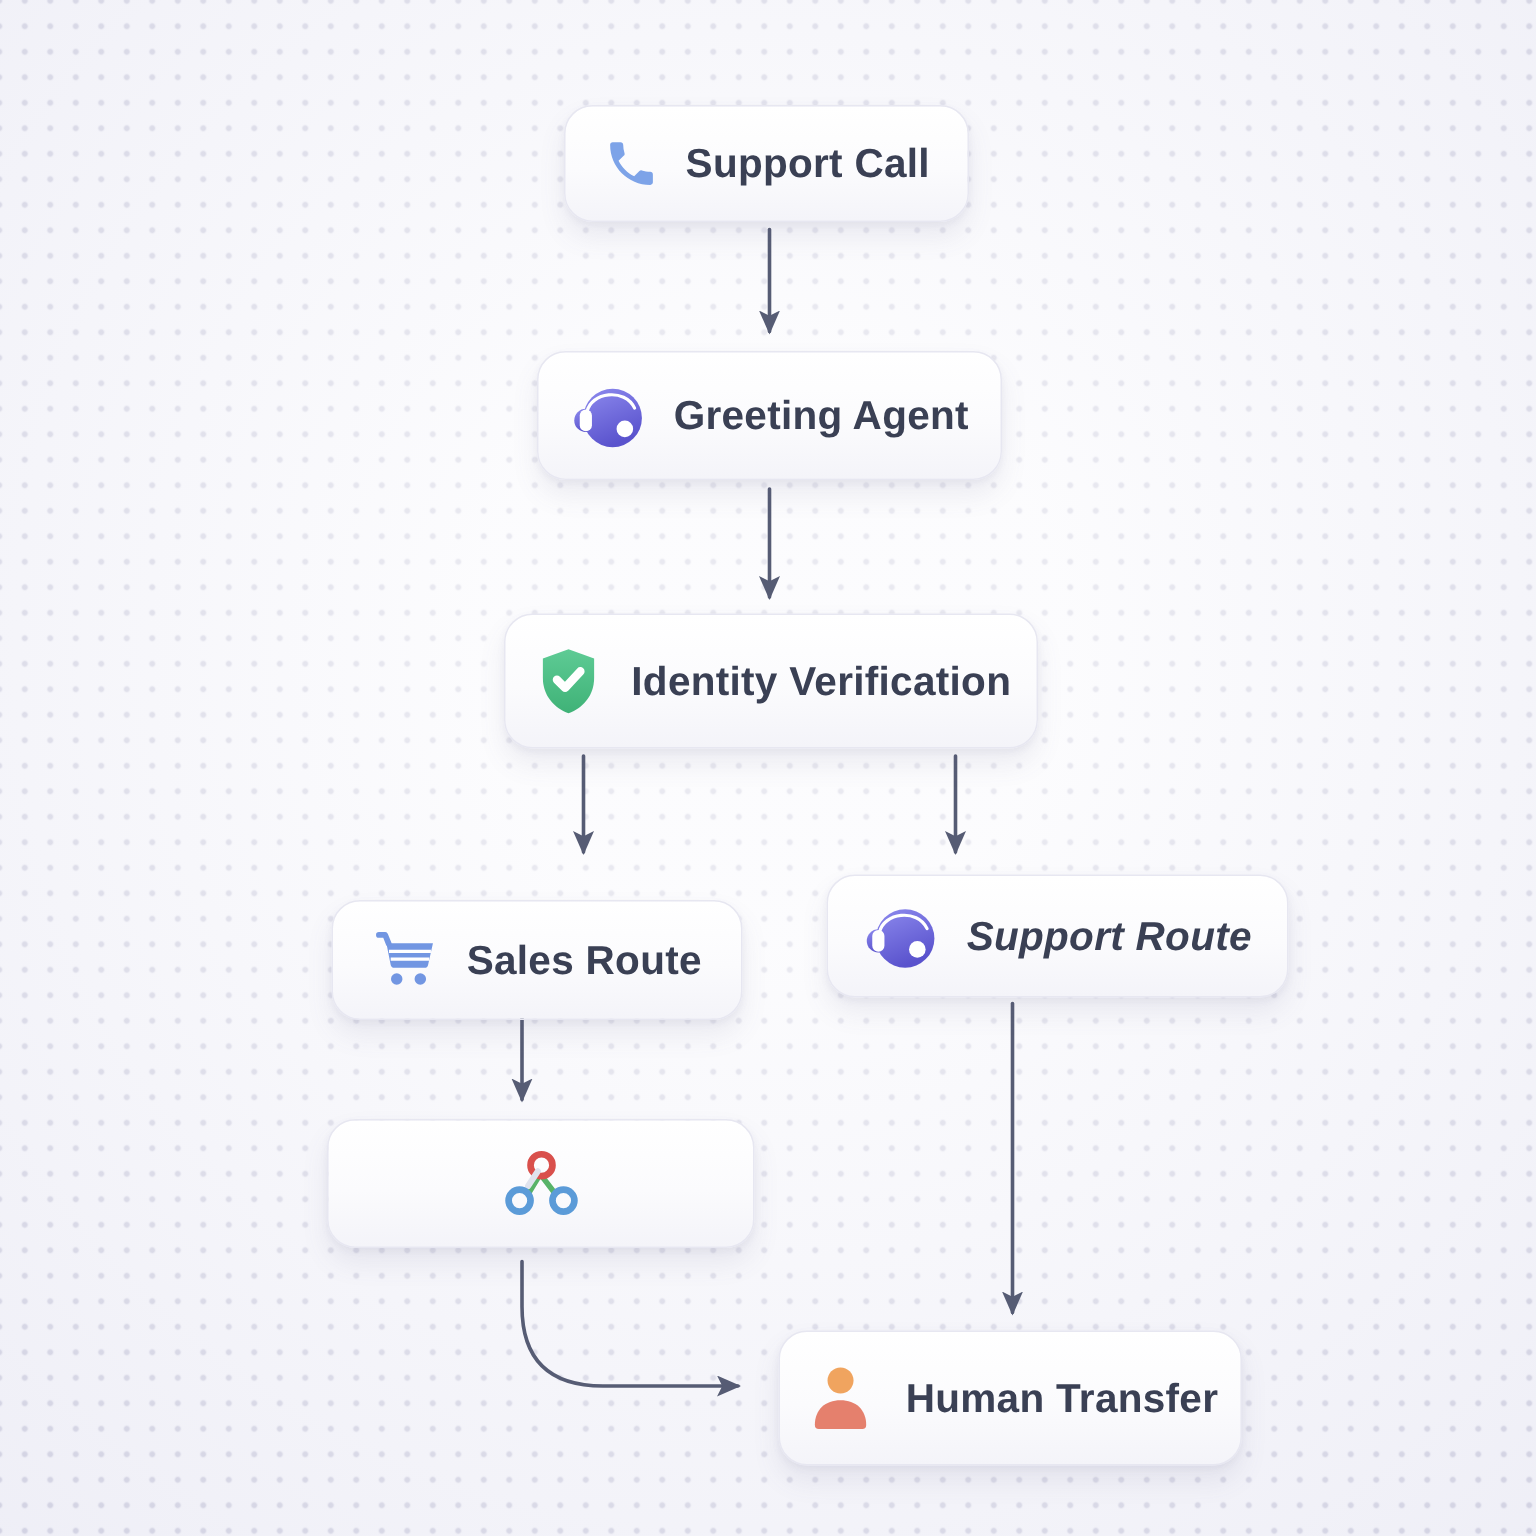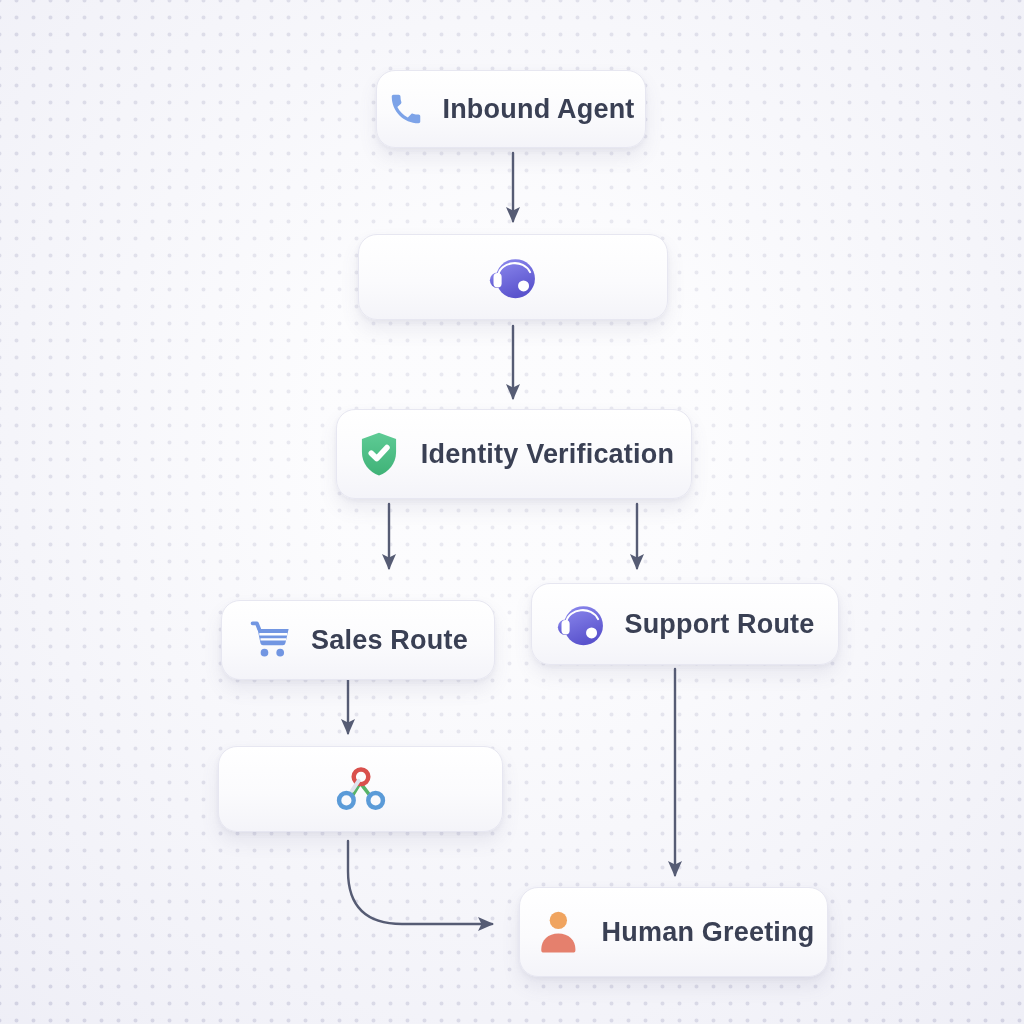--- a/index.html
+++ b/index.html
@@ -64,39 +64,40 @@
   <path d="M675 669 V875" stroke="#565c74" stroke-width="2.4" fill="none" stroke-linecap="round" marker-end="url(#arrowhead)"></path>
   <path d="M348 841 L348 871 Q348 924 402 924 L492 924" stroke="#565c74" stroke-width="2.4" fill="none" stroke-linecap="round" marker-end="url(#arrowhead)"></path>
 </svg>
 
 <div class="node" style="left:376px; top:70px; width:270px; height:78px;">
   <span class="icon">
     <svg width="38" height="38" viewBox="0 0 24 24">
       <path fill="#7da3e8" d="M6.54 10.79c1.44 2.83 3.76 5.14 6.59 6.59l2.2-2.2c.27-.27.67-.36 1.02-.24 1.12.37 2.33.57 3.57.57.61 0 1.08.47 1.08 1.08v3.33c0 .61-.47 1.08-1.08 1.08C10.5 21 3 13.5 3 4.08 3 3.47 3.47 3 4.08 3h3.34c.61 0 1.08.47 1.08 1.08 0 1.24.2 2.45.57 3.57.11.35.03.74-.25 1.02l-2.28 2.12z"></path>
     </svg>
   </span>
-  <span class="label">Inbound Agent</span>
+  <span class="label">Support Call</span>
 </div>
 
 <div class="node" style="left:358px; top:234px; width:310px; height:86px;">
   <span class="icon">
     <svg width="52" height="52" viewBox="0 0 64 64">
       <defs>
         <linearGradient id="gp1" x1="0" y1="0" x2="0.4" y2="1">
           <stop offset="0" stop-color="#8d8aee"></stop>
             <stop offset="1" stop-color="#5a53cd"></stop>
         </linearGradient>
       </defs>
       <circle cx="13" cy="36" r="9.5" fill="url(#gp1)"></circle>
       <circle cx="35" cy="34" r="24" fill="url(#gp1)"></circle>
       <path d="M14 29 C17 13, 45 9, 53 26" stroke="#ffffff" stroke-width="2.6" fill="none" stroke-linecap="round"></path>
       <rect x="8" y="27" width="10" height="18" rx="5" fill="#ffffff"></rect>
       <circle cx="45" cy="43" r="6.8" fill="#ffffff"></circle>
     </svg>
   </span>
+  <span class="label">Greeting Agent</span>
 </div>
 
 <div class="node" style="left:336px; top:409px; width:356px; height:90px;align-items:center;">
   <span class="icon">
     <svg width="50" height="50" viewBox="0 0 24 24">
       <defs>
         <linearGradient id="gg1" x1="0" y1="0" x2="0" y2="1">
           <stop offset="0" stop-color="#5ecb95"></stop>
             <stop offset="1" stop-color="#3fb277"></stop>
         </linearGradient>
@@ -114,21 +115,21 @@
       <path d="M2.4 3.3 H4.6 L5.8 6.3" stroke="#7296e2" stroke-width="2" fill="none" stroke-linecap="round" stroke-linejoin="round"></path>
       <path fill="#7296e2" d="M5 6.2 H21.2 L19.5 13.7 Q19.3 14.7 18.2 14.7 H7.8 Q6.8 14.7 6.5 13.7 Z"></path>
       <path d="M5.9 9 H20.5 M6.5 11.7 H19.9" stroke="#ffffff" stroke-width="1.2"></path>
       <circle cx="8.6" cy="18.6" r="2" fill="#7296e2"></circle>
       <circle cx="16.8" cy="18.6" r="2" fill="#7296e2"></circle>
     </svg>
   </span>
   <span class="label">Sales Route</span>
 </div>
 
-<div class="node" style="left:531px; top:583px; width:308px; height:82px;">
+<div class="node" style="left:551px; top:583px; width:308px; height:82px;font-style:italic;">
   <span class="icon">
     <svg width="52" height="52" viewBox="0 0 64 64">
       <defs>
         <linearGradient id="gp2" x1="0" y1="0" x2="0.4" y2="1">
           <stop offset="0" stop-color="#8d8aee"></stop>
             <stop offset="1" stop-color="#5a53cd"></stop>
         </linearGradient>
       </defs>
       <circle cx="13" cy="36" r="9.5" fill="url(#gp2)"></circle>
       <circle cx="35" cy="34" r="24" fill="url(#gp2)"></circle>
@@ -153,14 +154,14 @@
   </span>
 </div>
 
 <div class="node" style="left:519px; top:887px; width:309px; height:90px;">
   <span class="icon">
     <svg width="52" height="52" viewBox="0 0 24 24">
       <circle cx="11.7" cy="6.6" r="4" fill="#f0a45f"></circle>
       <path fill="#e5806d" d="M3.8 20.3 C3.8 15.6 7 12.7 11.7 12.7 C16.4 12.7 19.6 15.6 19.6 20.3 Q19.6 21.5 18.4 21.5 H5 Q3.8 21.5 3.8 20.3 Z"></path>
     </svg>
   </span>
-  <span class="label">Human Greeting</span>
+  <span class="label">Human Transfer</span>
 </div>
 
 </body></html>

